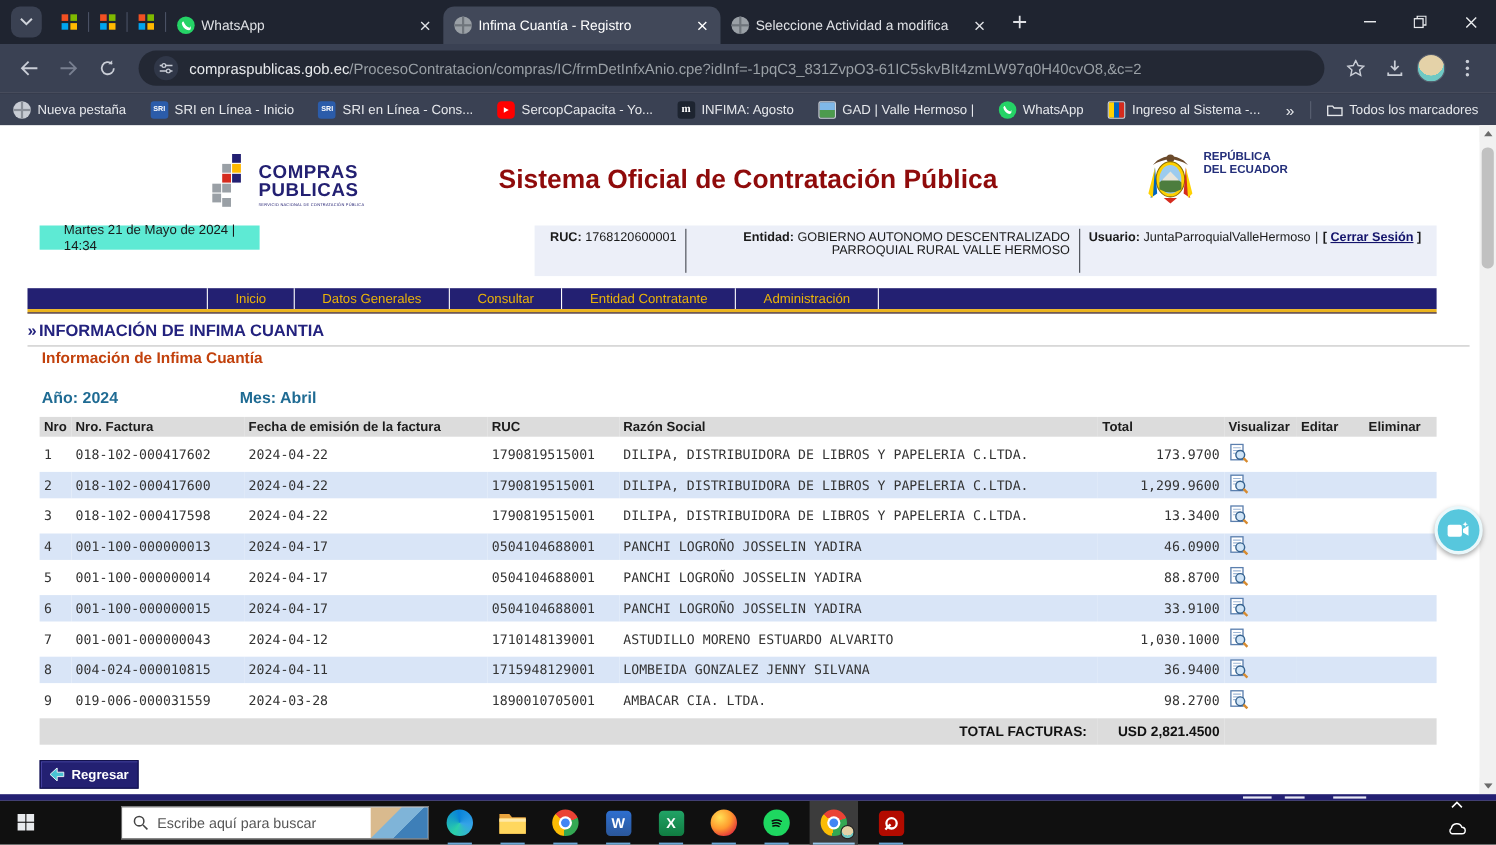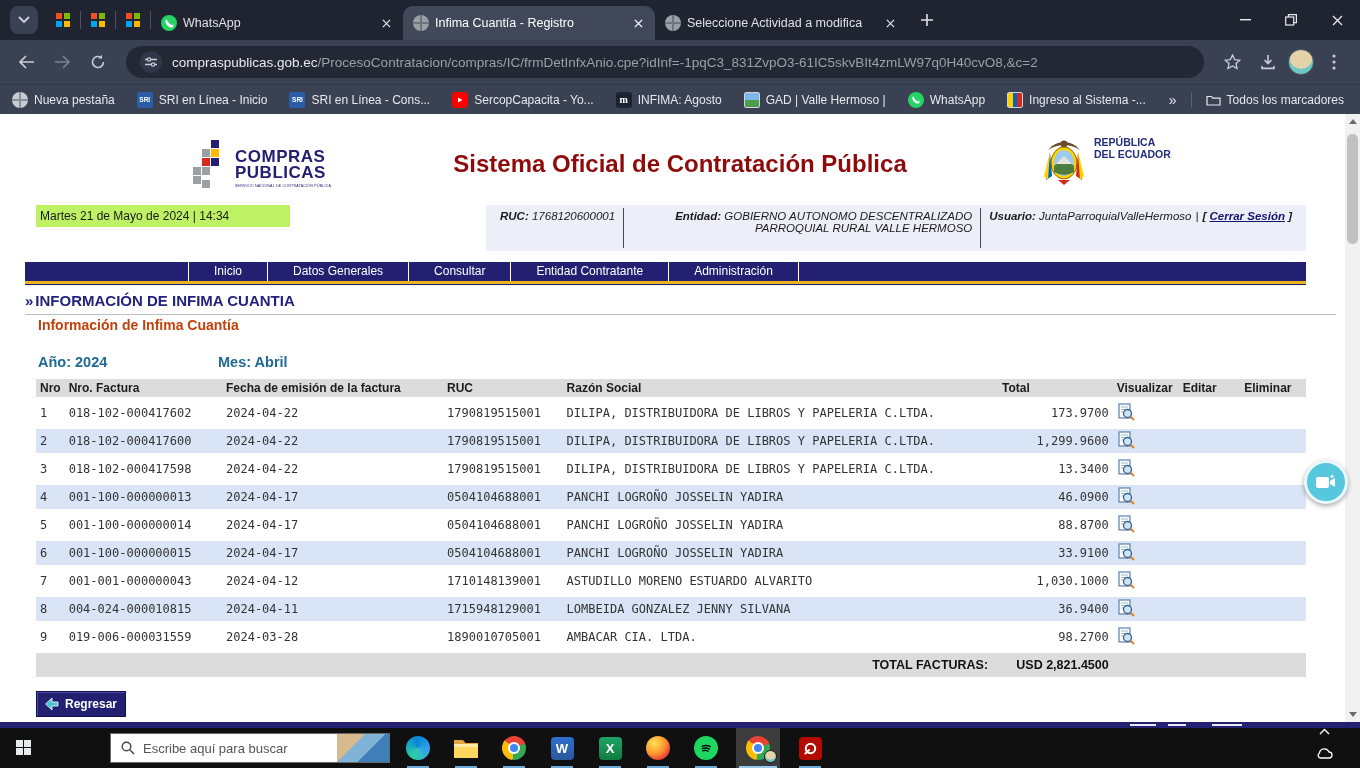--- a/index.html
+++ b/index.html
@@ -78,33 +78,33 @@
   .cp-text { line-height:0.95; }
   .cp-main { color:#232072; font-weight:bold; font-size:17px; letter-spacing:0.5px; }
   .cp-tag { color:#232072; font-size:3.6px; margin-top:3px; letter-spacing:0.2px; }
 
   .page-title { position:absolute; left:340px; top:36px; width:680px; text-align:center;
                 color:#8F0B0B; font-weight:bold; font-size:24px; }
 
   .emblem { position:absolute; left:1042px; top:22px; display:flex; align-items:flex-start; gap:8px; }
   .rep-text { color:#232E7A; font-weight:bold; font-size:10.5px; line-height:1.15; }
 
-  .datebox { position:absolute; left:36px; top:91px; width:254px; height:22px; background:#bef264;
-             font-size:12px; color:#1a1a1a; display:flex; align-items:center; padding:0 4px; }
+  .datebox { position:absolute; left:36px; top:91px; width:200px; height:22px; background:#5eead4;
+             font-size:12px; color:#1a1a1a; display:flex; align-items:center; padding:0 22px; }
   .infobox { position:absolute; left:486px; top:91px; width:820px; min-height:46px; background:#ECEFF8;
              display:flex; align-items:stretch; font-size:11.5px; color:#1a1a1a; padding:3px 6px; }
   .infobox b { font-weight:bold; }
-  .icell { padding:2px 8px;font-style:italic; }
+  .icell { padding:2px 8px; }
   .icell.ruc { white-space:nowrap; }
   .icell.ent { flex:1; text-align:right; border-left:1px solid #44474f; border-right:1px solid #44474f; }
   .icell.usr { white-space:nowrap; display:flex; align-items:flex-start; gap:4px; padding-top:2px; }
   .logout { color:#13136B; font-weight:bold; text-decoration:underline; }
 
   .mainnav { position:absolute; left:25px; top:148px; width:1281px; height:19px; background:#232072;
-             display:flex; color:#ffffff; font-size:12px; }
+             display:flex; color:#eab308; font-size:12px; }
   .nav-spacer { width:163px; }
   .nav-item { border-left:1px solid #fff; padding:0 25px; line-height:19px; }
   .nav-endsep { border-left:1px solid #fff; flex:1; }
   .goldbar { position:absolute; left:25px; top:167px; width:1281px; height:4px; background:#EBB41C;
              border-bottom:1px solid #232072; }
 
   .breadcrumb { position:absolute; left:25px; top:178px; width:1311px; border-bottom:1px solid #BFBFBF;
                 padding:0 0 5px 0; color:#23227E; font-weight:bold; font-size:15px; }
   .crumb-marker { margin-right:2px; }
   .section-title { position:absolute; left:38px; top:203px; color:#c2410c; font-weight:bold; font-size:14px; }

